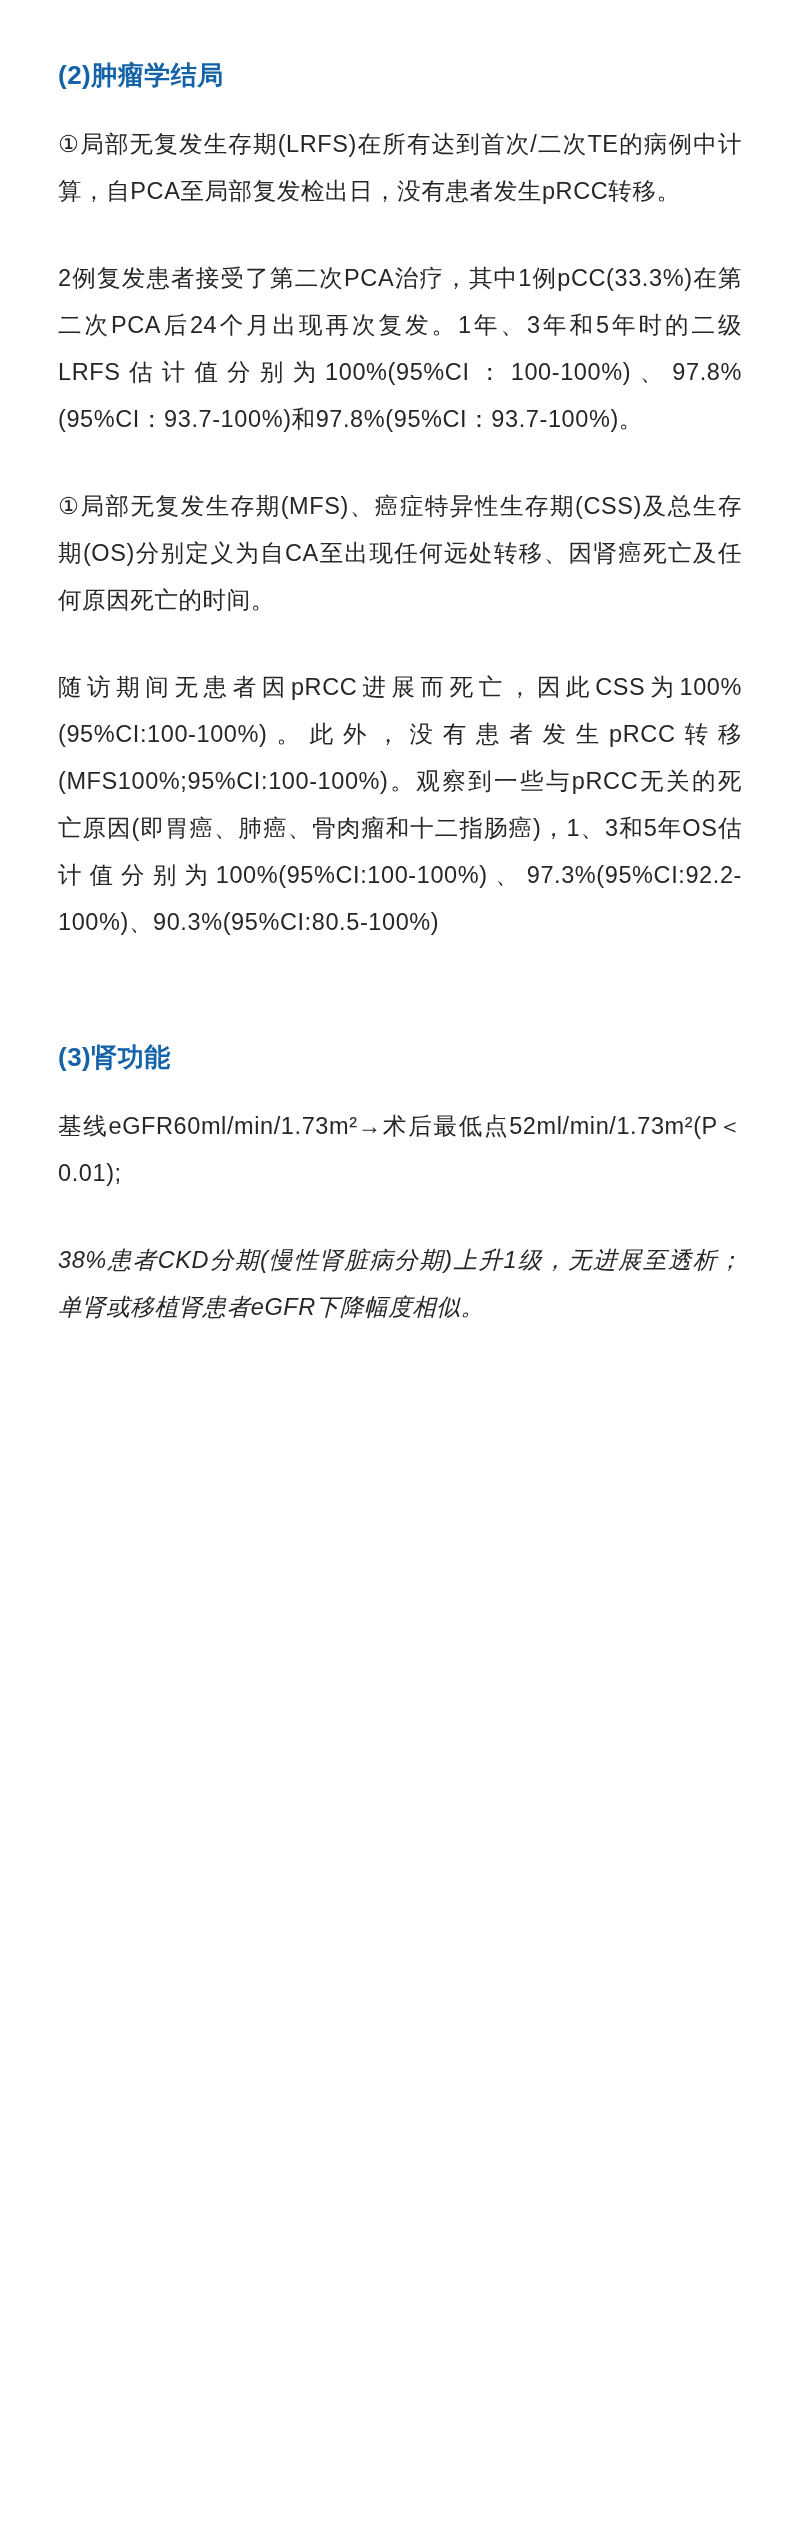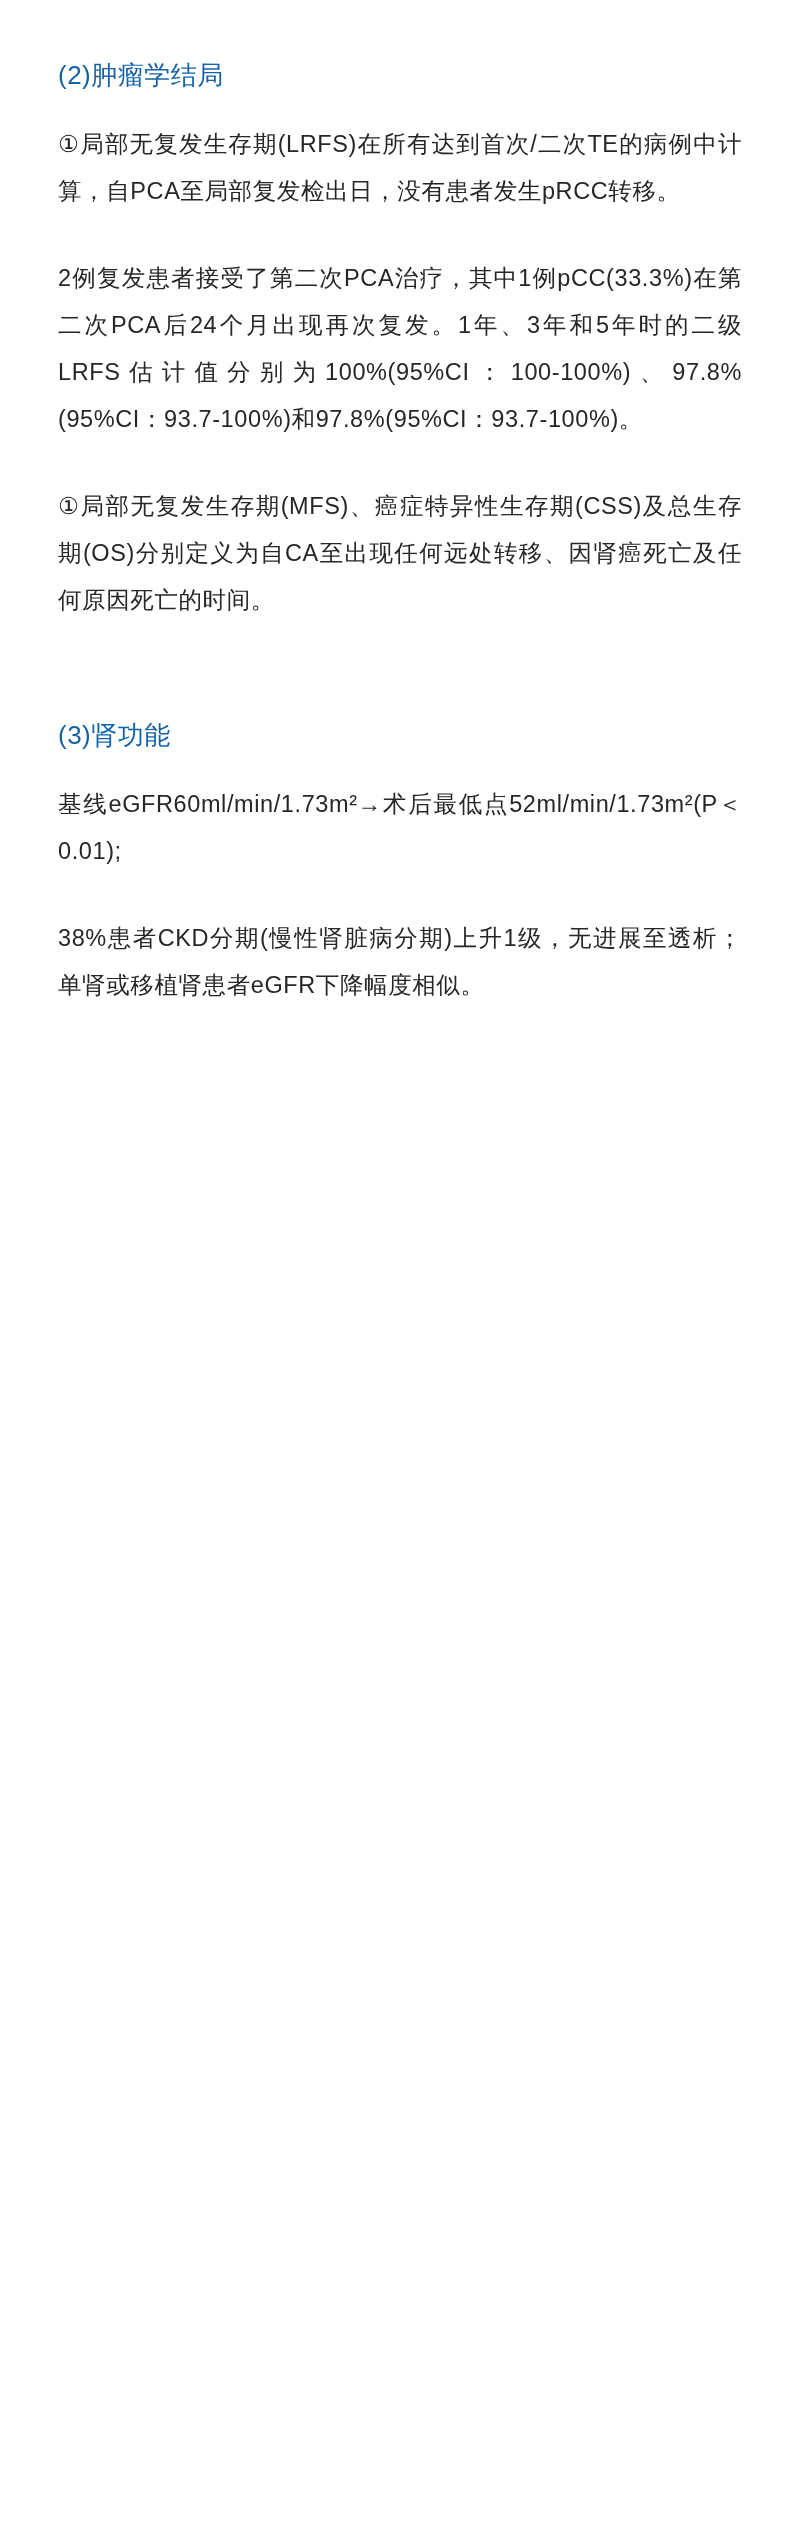--- a/index.html
+++ b/index.html
@@ -16,56 +16,58 @@
   }
   .page {
     box-sizing: border-box;
     width: 800px;
     min-height: 2539px;
     padding: 56px 58px 60px 58px;
     background: #ffffff;
   }
   .heading {
     font-size: 26px;
-    font-weight: normal;
+    font-weight: bold;
     color: #1463a8;
     letter-spacing: 0.5px;
     margin: 0 0 26px 0;
     line-height: 1.5;
   }
   .heading.second {
     margin-top: 92px;
   }
   .para {
     font-size: 23.5px;
     line-height: 2.0;
     letter-spacing: 0.6px;
     margin: 0 0 40px 0;
     color: #262626;
     text-align: justify;
     text-justify: inter-ideograph;
   }
   .para:last-child {
     margin-bottom: 0;
+    font-style: italic;
   }
 </style>
 </head>
 <body>
 
 <div class="page">
 
   <h2 class="heading">(2)肿瘤学结局</h2>
 
   <p class="para">①局部无复发生存期(LRFS)在所有达到首次/二次TE的病例中计算，自PCA至局部复发检出日，没有患者发生pRCC转移。</p>
 
 
   <p class="para">2例复发患者接受了第二次PCA治疗，其中1例pCC(33.3%)在第二次PCA后24个月出现再次复发。1年、3年和5年时的二级LRFS估计值分别为100%(95%CI：100-100%)、97.8%(95%CI：93.7-100%)和97.8%(95%CI：93.7-100%)。</p>
 
   <p class="para">①局部无复发生存期(MFS)、癌症特异性生存期(CSS)及总生存期(OS)分别定义为自CA至出现任何远处转移、因肾癌死亡及任何原因死亡的时间。</p>
 
+  <p class="para">随访期间无患者因pRCC进展而死亡，因此CSS为100%(95%CI:100-100%)。此外，没有患者发生pRCC转移(MFS100%;95%CI:100-100%)。观察到一些与pRCC无关的死亡原因(即胃癌、肺癌、骨肉瘤和十二指肠癌)，1、3和5年OS估计值分别为100%(95%CI:100-100%)、97.3%(95%CI:92.2-100%)、90.3%(95%CI:80.5-100%)</p>
 
   <h2 class="heading second">(3)肾功能</h2>
 
   <p class="para">基线eGFR60ml/min/1.73m²→术后最低点52ml/min/1.73m²(P＜0.01);</p>
 
   <p class="para">38%患者CKD分期(慢性肾脏病分期)上升1级，无进展至透析；单肾或移植肾患者eGFR下降幅度相似。</p>
 
 </div>
 
 </body></html>

